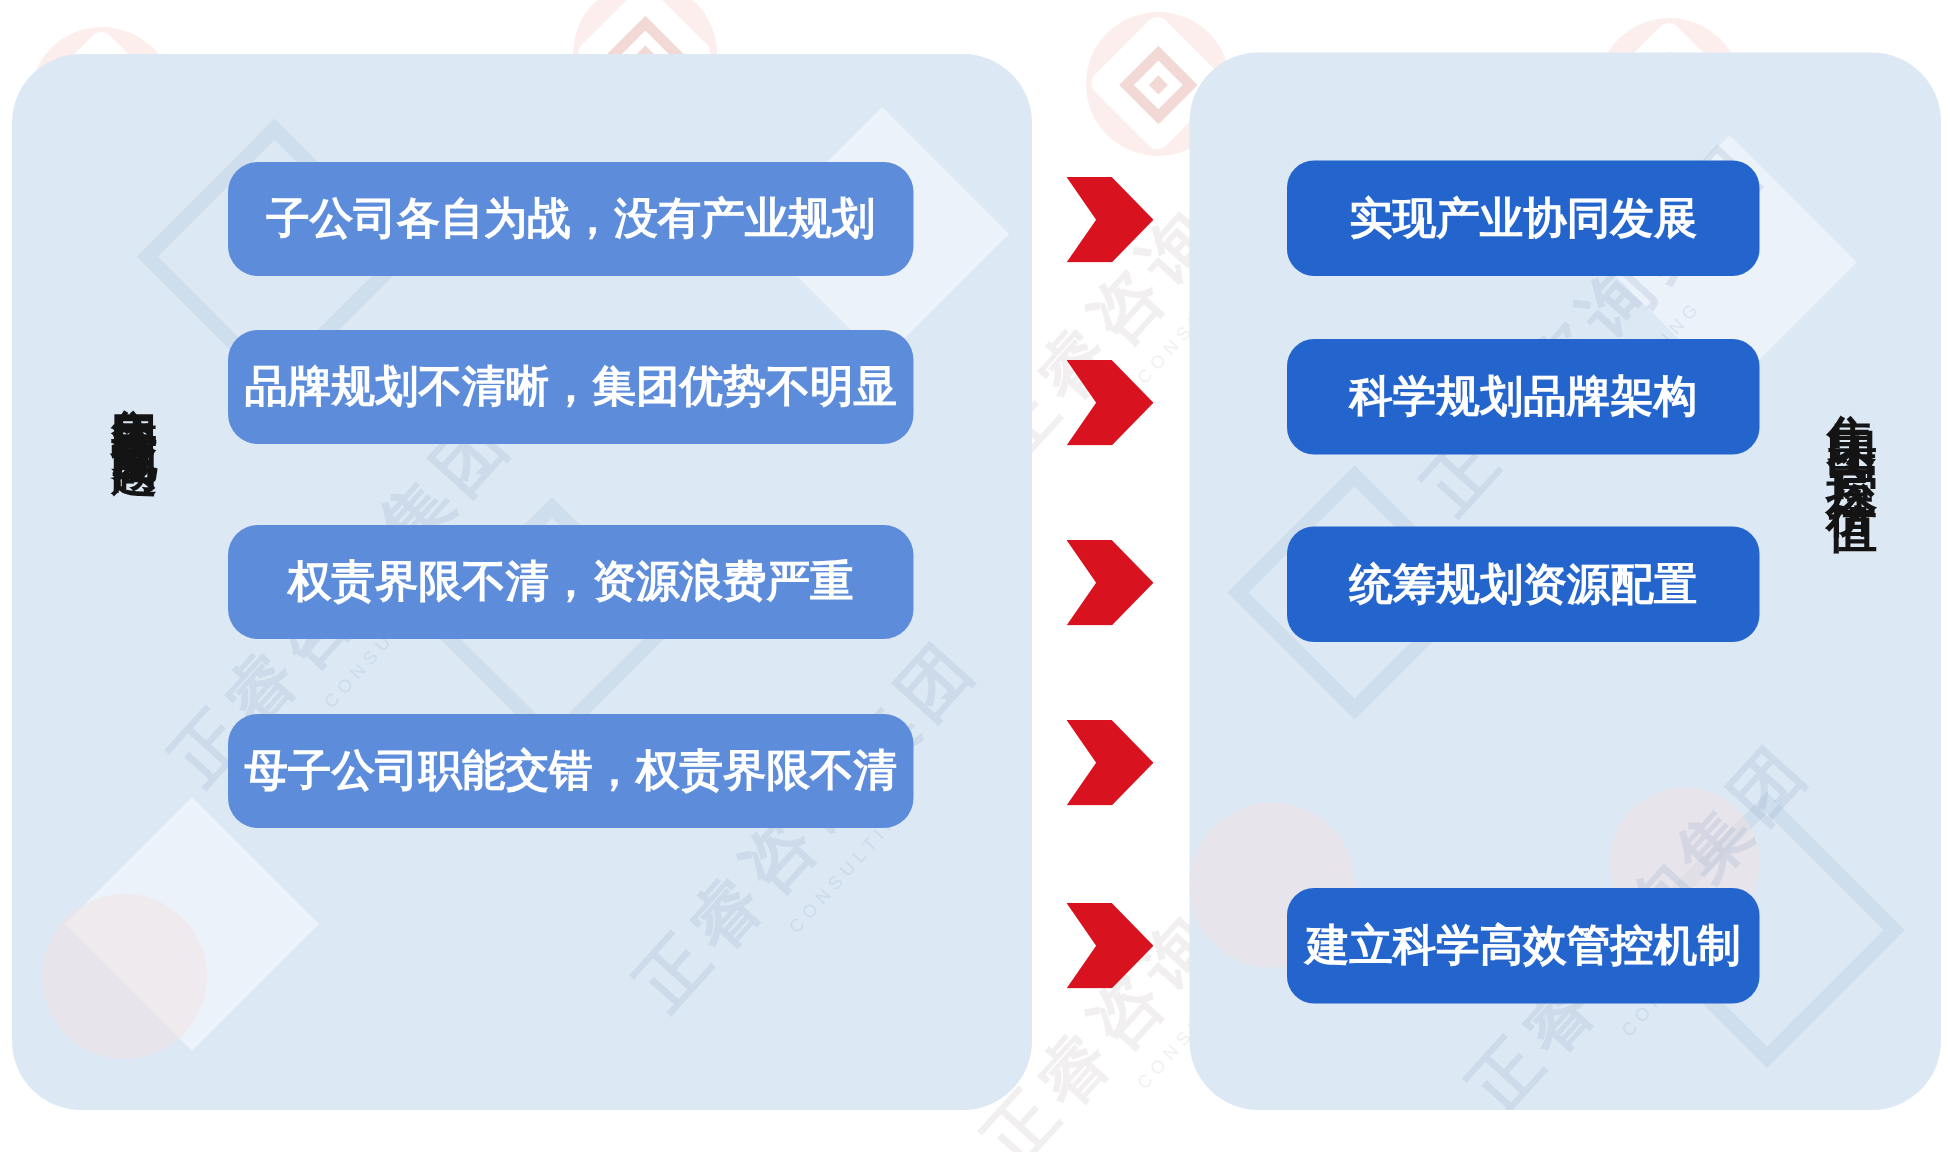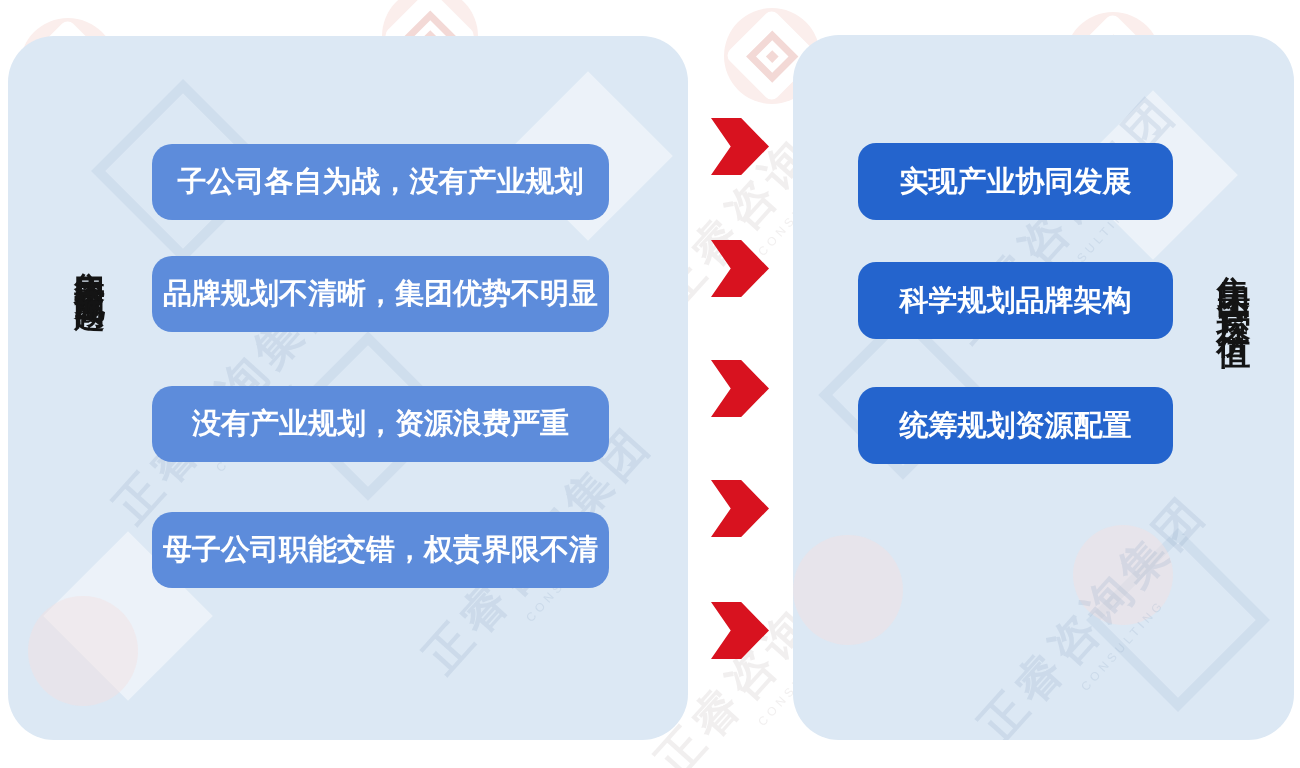--- a/index.html
+++ b/index.html
@@ -29,21 +29,21 @@
   .wm-circle{position:absolute;border-radius:50%;background:rgba(243,225,224,0.45);}
 
   
   .v-title{position:absolute;writing-mode:vertical-rl;text-orientation:upright;
            font-weight:700;color:#141414;z-index:3;white-space:nowrap;}
   .v-title-left{left:60px;top:212px;font-size:31px;letter-spacing:4px;}
   .v-title-right{left:418px;top:214px;font-size:34px;letter-spacing:12px;}
 
   
   .item-box{position:absolute;display:flex;align-items:center;justify-content:center;
-            color:#ffffff;font-weight:700;z-index:3;text-align:center;margin-top:36px;}
+            color:#ffffff;font-weight:700;z-index:3;text-align:center;}
   .problem-box{left:144px;width:457px;height:76px;background:#5d8cdb;border-radius:20px;font-size:29px;}
   .value-box{left:65px;width:315px;height:77px;background:#2464cd;border-radius:18px;font-size:29px;}
 
   .p1{top:72px;}  .p2{top:184px;} .p3{top:314px;} .p4{top:440px;} .p5{top:557px;}
   .v1{top:72px;}  .v2{top:191px;} .v3{top:316px;} .v4{top:435px;} .v5{top:557px;}
 
   
   .arrow{position:absolute;left:711px;width:58px;height:57px;background:#d8121f;z-index:2;
          clip-path:polygon(0% 0%,52% 0%,100% 50%,52% 100%,0% 100%,34% 50%);}
   .a1{top:118px;} .a2{top:240px;} .a3{top:360px;} .a4{top:480px;} .a5{top:602px;}
@@ -100,21 +100,21 @@
     </div>
     <div class="wm-text wm-on-panel" style="left:380px;top:480px;">
       <div class="wm-cn">正睿咨询集团</div>
       <div class="wm-en">CONSULTING</div>
     </div>
 
     <div class="v-title v-title-left">集团管控常见问题</div>
 
     <div class="item-box problem-box p1">子公司各自为战，没有产业规划</div>
     <div class="item-box problem-box p2">品牌规划不清晰，集团优势不明显</div>
-    <div class="item-box problem-box p3">没有产业规划，资源浪费严重</div>
+    <div class="item-box problem-box p3">权责界限不清，资源浪费严重</div>
     <div class="item-box problem-box p4">母子公司职能交错，权责界限不清</div>
   </div>
 
   <div class="arrow a1"></div>
   <div class="arrow a2"></div>
   <div class="arrow a3"></div>
   <div class="arrow a4"></div>
   <div class="arrow a5"></div>
 
   <div class="panel panel-right">
@@ -130,15 +130,16 @@
     <div class="wm-text wm-on-panel" style="left:150px;top:550px;">
       <div class="wm-cn">正睿咨询集团</div>
       <div class="wm-en">CONSULTING</div>
     </div>
 
     <div class="v-title v-title-right">集团管控价值</div>
 
     <div class="item-box value-box v1">实现产业协同发展</div>
     <div class="item-box value-box v2">科学规划品牌架构</div>
     <div class="item-box value-box v3">统筹规划资源配置</div>
+    <div class="item-box value-box v5">建立科学高效管控机制</div>
   </div>
 
 </div>
 
 </body></html>

